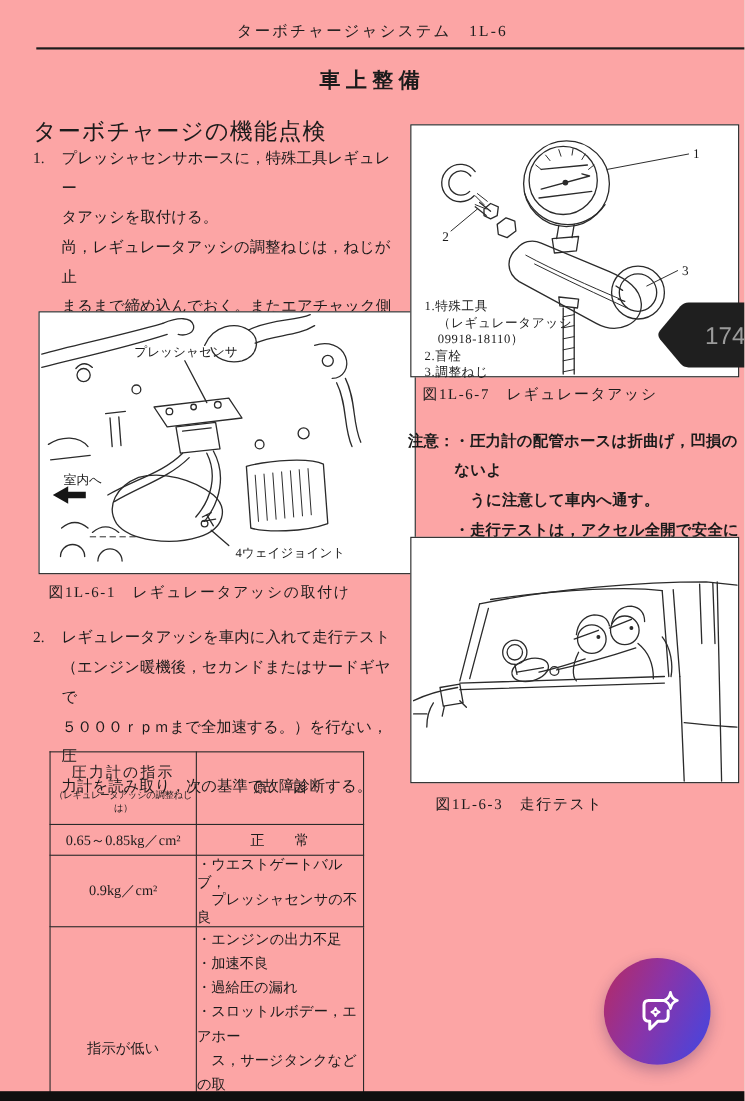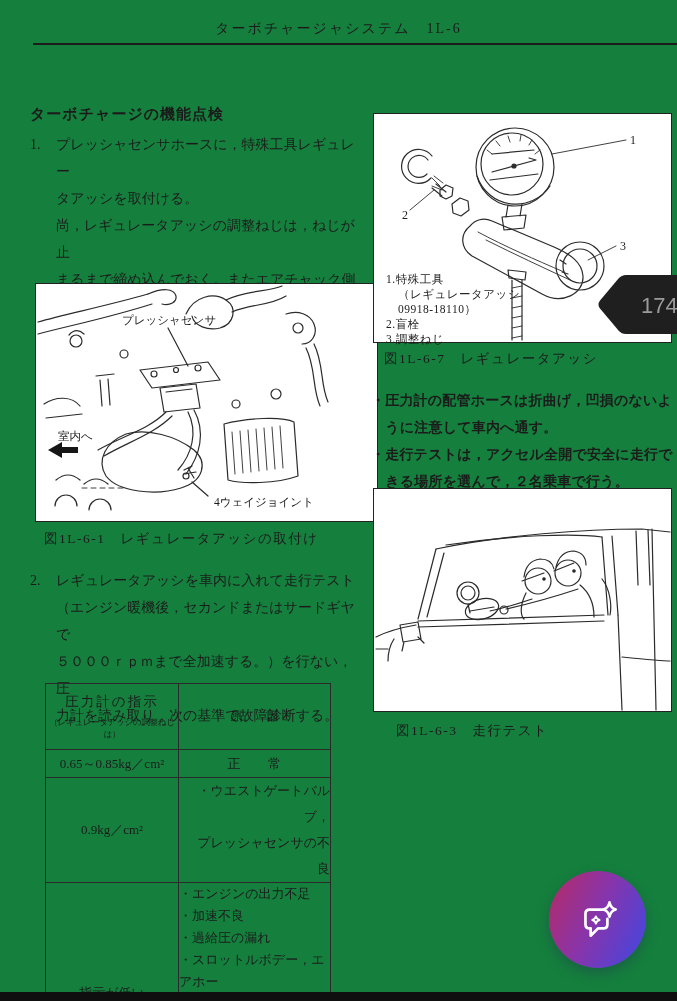--- a/index.html
+++ b/index.html
@@ -1,47 +1,47 @@
 <!DOCTYPE html>
 <html><head>
 <meta charset="utf-8">
 <style>
   html,body{margin:0;padding:0;background:#e8e8e8;}
-  .page{position:relative;width:677px;height:1001px;background:#15803d;overflow:hidden;
+  .page{position:relative;width:677px;height:1001px;background:#fca5a5;overflow:hidden;
         font-family:"Liberation Serif","DejaVu Serif",serif;color:#1b1b1b;}
   .abs{position:absolute;}
   .pre{white-space:pre-line;}
   .sans{font-family:"Liberation Sans","DejaVu Sans",sans-serif;}
 
   .doc-header{top:20px;left:0;width:677px;text-align:center;font-size:14px;letter-spacing:2px;}
   .header-rule{top:43px;left:33px;width:644px;height:2px;background:#1c1c1c;}
   .page-title{top:60px;left:0;width:677px;text-align:center;font-size:19px;font-weight:bold;
               letter-spacing:5px;margin:0;}
-  .section-heading{top:105px;left:30px;font-size:15px;font-weight:bold;letter-spacing:1px;margin:0;}
+  .section-heading{top:105px;left:30px;font-size:21px;font-weight:normal;letter-spacing:1px;margin:0;}
 
   .step{display:flex;width:336px;font-size:14px;line-height:27px;}
   .step-num{flex:0 0 26px;}
   .step-body{flex:1;}
 
   .fig-frame{border:1px solid #222;background:#fff;box-sizing:border-box;}
   .fig-caption{font-size:13.5px;letter-spacing:1.5px;}
   svg{display:block;}
   .art{stroke:#2b2b2b;stroke-width:1.2;fill:none;stroke-linecap:round;stroke-linejoin:round;}
   .art-thin{stroke:#2b2b2b;stroke-width:0.9;fill:none;}
   .fig-label{font-size:11.5px;fill:#1b1b1b;font-family:"Liberation Serif","DejaVu Serif",serif;}
   .callout-num{font-size:12px;fill:#1b1b1b;font-family:"Liberation Serif","DejaVu Serif",serif;}
 
   .spec-table{border-collapse:collapse;table-layout:fixed;width:286px;font-size:13px;}
   .spec-table td,.spec-table th{border:1px solid #2a2a2a;padding:0;vertical-align:middle;}
   .col-ind{width:132px;text-align:center;}
   .th-main{font-size:13.5px;font-weight:normal;letter-spacing:2px;display:block;padding-top:9px;}
   .th-sub{font-size:8.5px;font-weight:normal;display:block;padding:6px 1px 8px 1px;letter-spacing:-0.3px;}
   .cell-center{text-align:center;letter-spacing:0.5px;margin-left:16px;}
   .cause-list{padding:6px 6px 6px 8px;line-height:22px;font-size:13px;text-align:left;vertical-align:top;}
-  .cause-two{padding:5px 4px 5px 8px;line-height:26px;font-size:13px;text-align:right;}
+  .cause-two{padding:5px 4px 5px 8px;line-height:16px;font-size:13px;text-align:left;}
 
   .legend{font-size:11.5px;line-height:15px;letter-spacing:0.5px;}
 
   .note{display:flex;width:308px;font-size:14px;line-height:27px;font-weight:bold;
         font-family:"Liberation Sans","DejaVu Sans",sans-serif;}
   .note-label{flex:0 0 42px;}
   .note-body{flex:1;letter-spacing:0.2px;}
 
   .page-tab{top:273px;left:596px;width:81px;height:63px;}
   .page-tab text{font-family:"Liberation Sans","DejaVu Sans",sans-serif;font-size:22px;fill:#9b9b9b;}
@@ -54,20 +54,21 @@
 
   .bottom-bar{bottom:0;left:0;width:677px;height:9px;background:#0f0f0f;}
 </style>
 </head>
 <body>
 
 <div class="page">
 
   <div class="abs doc-header">ターボチャージャシステム　1L-6</div>
   <div class="abs header-rule"></div>
+  <h1 class="abs page-title sans">車上整備</h1>
 
   <h2 class="abs section-heading sans">ターボチャージの機能点検</h2>
 
   <div class="abs step" style="top:131px;left:30px;">
     <span class="step-num">1.</span>
     <span class="step-body pre">プレッシャセンサホースに，特殊工具レギュレー
 タアッシを取付ける。
 尚，レギュレータアッシの調整ねじは，ねじが止
 まるまで締め込んでおく。またエアチャック側は，
 フューエルホース等を利用して盲栓をしておくこ
@@ -199,20 +200,21 @@
 3.調整ねじ</div>
   </div>
   <div class="abs fig-caption" style="top:350px;left:384px;">図1L-6-7　レギュレータアッシ</div>
 
   <svg class="abs page-tab" viewBox="0 0 81 63">
     <path d="M30,2 L81,2 L81,61 L30,61 Q25.5,61 22.5,57.5 L4,35.5 Q1,31.5 4,27.5 L22.5,5.5 Q25.5,2 30,2 Z" fill="#1f1f1f"></path>
     <text x="45" y="40">174</text>
   </svg>
 
   <div class="abs note" style="top:387px;left:371px;">
+    <span class="note-label">注意：</span>
     <span class="note-body pre">・圧力計の配管ホースは折曲げ，凹損のないよ
 　うに注意して車内へ通す。
 ・走行テストは，アクセル全開で安全に走行で
 　きる場所を選んで，２名乗車で行う。</span>
   </div>
 
   <div class="abs fig-frame" style="top:488px;left:373px;width:299px;height:224px;">
     <svg width="297" height="222" viewBox="0 0 297 222">
       <g class="art">
         <path d="M2,148 C14,142 30,138 42,136"></path>

